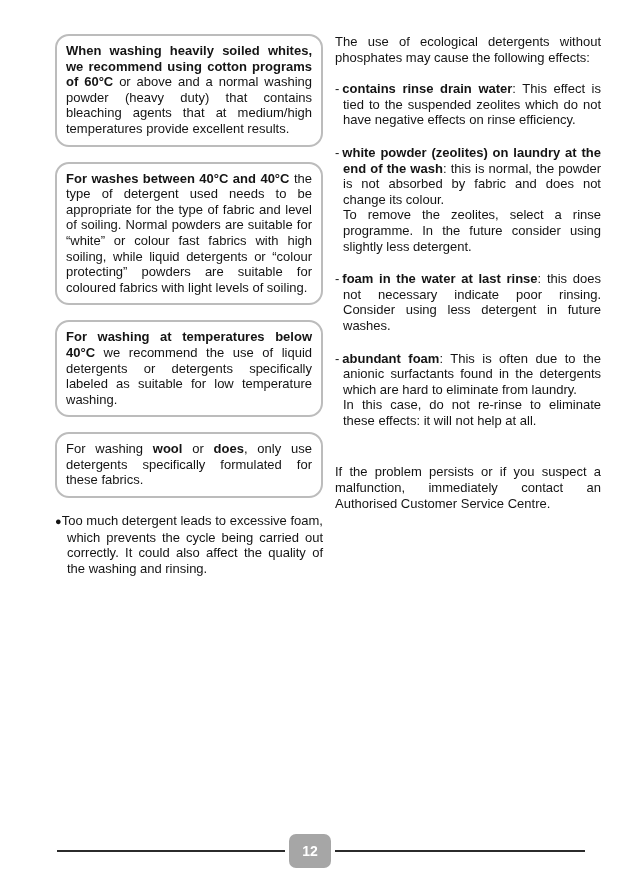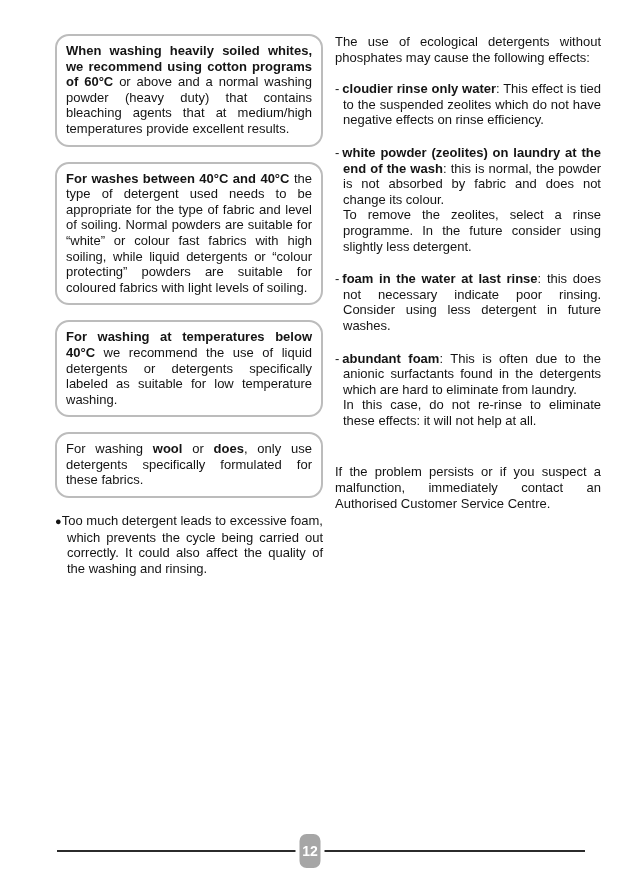--- a/index.html
+++ b/index.html
@@ -42,21 +42,21 @@
     color:transparent;-webkit-text-stroke:2.2px var(--watermark);
     text-shadow:0 0 0 rgba(255,255,255,0);
     opacity:.85;pointer-events:none;z-index:6;
   }
   .foot-line{
     position:absolute;left:57px;right:35px;top:850px;height:0;
     border-top:2px solid var(--line);
   }
   .page-badge{
     position:absolute;top:834px;left:50%;transform:translateX(-50%);
-    width:21px;height:34px;background:var(--badge-bg);border-radius:7px;
+    width:42px;height:34px;background:var(--badge-bg);border-radius:7px;
     color:#ffffff;font-weight:bold;font-size:14px;
     display:flex;align-items:center;justify-content:center;
     box-shadow:0 0 0 4px #ffffff;z-index:8;
   }
 </style>
 </head>
 <body>
 
 <div class="page">
 
@@ -84,21 +84,21 @@
         <span class="bullet-glyph">●</span><span>Too much detergent leads to excessive foam, which prevents the cycle being carried out correctly. It could also affect the quality of the washing and rinsing.</span>
       </div>
 
     </div>
 
     <div class="col col-right">
 
       <div class="intro">The use of ecological detergents without phosphates may cause the following effects:</div>
 
       <div class="ditem">
-        <span class="dash">-</span><span class="b">cloudier rinse only water</span><span>: This effect is tied to the suspended zeolites which do not have negative effects on rinse efficiency.</span>
+        <span class="dash">-</span><span class="b">contains rinse drain water</span><span>: This effect is tied to the suspended zeolites which do not have negative effects on rinse efficiency.</span>
       </div>
 
       <div class="ditem">
         <span class="dash">-</span><span class="b">white powder (zeolites) on laundry at the end of the wash</span><span>: this is normal, the powder is not absorbed by fabric and does not change its colour.</span>
         <div class="cont">To remove the zeolites, select a rinse programme. In the future consider using slightly less detergent.</div>
       </div>
 
       <div class="ditem">
         <span class="dash">-</span><span class="b">foam in the water at last rinse</span><span>: this does not necessary indicate poor rinsing. Consider using less detergent in future washes.</span>
       </div>

